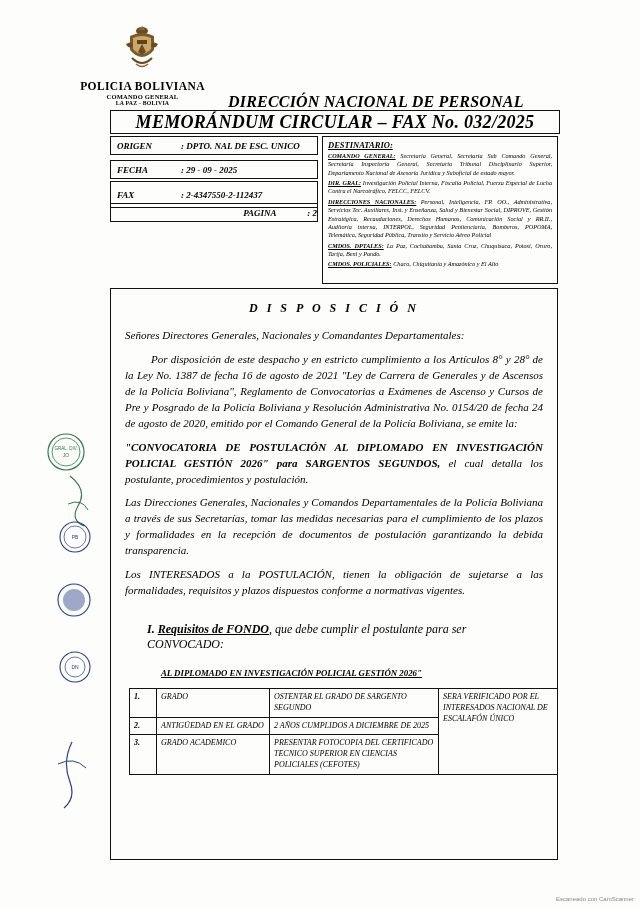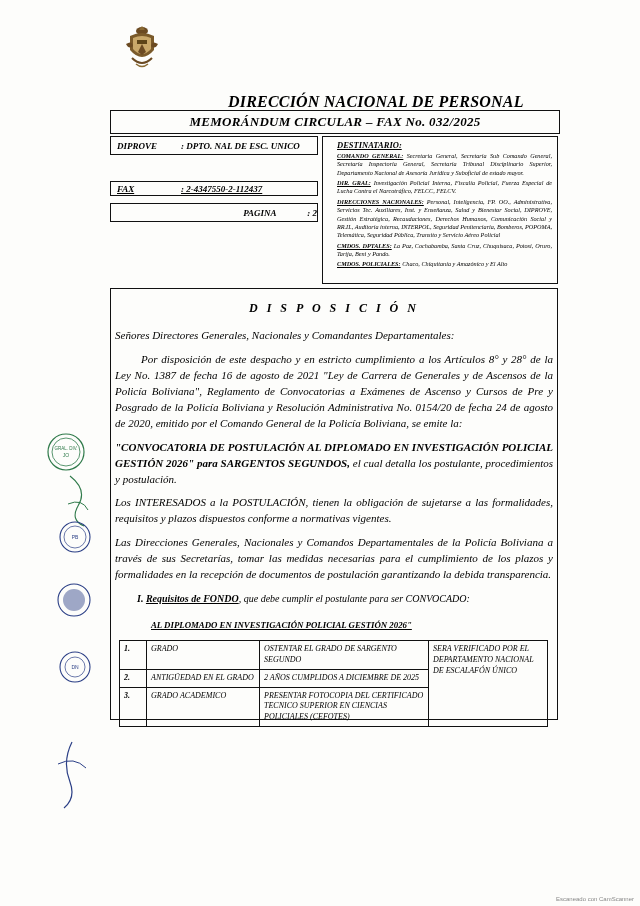--- a/index.html
+++ b/index.html
@@ -25,59 +25,59 @@
   .org .l3{font-size:5.8px;font-weight:bold;letter-spacing:.2px;}
   .dirnac{
     position:absolute;left:228px;top:93px;font-size:16px;font-weight:bold;
     font-style:italic;letter-spacing:.2px;
   }
   
   .memo-box{
     position:absolute;left:110px;top:110px;width:448px;height:22px;
     border:1px solid #111;display:flex;align-items:center;justify-content:center;
   }
-  .memo-box span{font-size:13px;font-style:italic;font-weight:bold;letter-spacing:.3px;}
+  .memo-box span{font-size:18px;font-style:italic;font-weight:bold;letter-spacing:.3px;}
   
   .lbox{
     position:absolute;border:1px solid #111;box-sizing:border-box;
     display:flex;align-items:center;padding-left:6px;
     font-size:9px;font-style:italic;font-weight:bold;
   }
   .lbox .k{min-width:64px;display:inline-block;}
   #origen{left:110px;top:136px;width:208px;height:19px;}
   #fecha {left:110px;top:160px;width:208px;height:19px;}
-  #fax   {left:110px;top:181px;width:208px;height:15px;text-decoration:underline;}
+  #fax   {left:110px;top:181px;width:208px;height:27px;}
   #pagina{left:110px;top:203px;width:208px;height:19px;justify-content:flex-end;}
   
   .dest{
     position:absolute;left:322px;top:136px;width:236px;height:148px;
-    border:1px solid #111;box-sizing:border-box;padding:3px 5px 0 14px;
+    border:1px solid #111;box-sizing:border-box;padding:3px 5px 0 5px;
   }
   .dest .title{font-size:8.5px;font-weight:bold;font-style:italic;text-decoration:underline;}
   .dest p{
     margin:2px 0 0 0;font-size:6.2px;font-style:italic;text-align:justify;
     line-height:1.35;
   }
   .dest p b{font-weight:bold;text-decoration:underline;}
   
   .main{
-    position:absolute;left:110px;top:288px;width:448px;height:432px;
-    border:1px solid #111;box-sizing:border-box;padding:8px 4px;
+    position:absolute;left:110px;top:288px;width:448px;height:572px;
+    border:1px solid #111;box-sizing:border-box;padding:8px 14px;
   }
   .disp{
     text-align:center;font-size:12px;font-weight:bold;font-style:italic;
     letter-spacing:3px;margin:4px 0 12px 0;
   }
   .main p{
     font-size:11px;font-style:italic;text-align:justify;line-height:1.45;
     margin:0 0 8px 0;
   }
   .main p.ind{text-indent:26px;}
   .ulin{text-decoration:underline;}
-  .req{font-size:10px;font-style:italic;margin:10px 0 6px 22px;font-weight:bold;}
+  .req{font-size:12px;font-style:italic;margin:23px 0 6px 22px;font-weight:bold;}
   .req .num{font-style:italic;}
   .titcap{
     font-size:8.8px;font-weight:bold;font-style:italic;text-decoration:underline;
     margin:16px 0 10px 36px;
   }
   
   table.reqs{
     border-collapse:collapse;width:404px;margin-left:4px;table-layout:fixed;
   }
   table.reqs td{
@@ -115,30 +115,39 @@
         <path d="M9 14 Q18 10 27 14 L27 25 Q18 35 9 25 Z" fill="#c9a86a"></path>
         <path d="M13 16 h10 v4 h-10 z" fill="#5d4418"></path>
         <path d="M18 20 l4 8 -4 3 -4 -3 z" fill="#6b4a22"></path>
         <path d="M2 20 q6 -4 7 2 q-4 4 -7 -2 z" fill="#6b4a22"></path>
         <path d="M34 20 q-6 -4 -7 2 q4 4 7 -2 z" fill="#6b4a22"></path>
         <path d="M8 34 q10 10 20 0" stroke="#6b4a22" stroke-width="2" fill="none"></path>
         <path d="M12 40 q6 5 12 0" stroke="#8a6a33" stroke-width="1.5" fill="none"></path>
       </svg>
     </div>
 
+    <div class="org">
+      <div class="l1">POLICIA BOLIVIANA</div>
+      <div class="l2">COMANDO GENERAL</div>
+      <div class="l3">LA PAZ - BOLIVIA</div>
+    </div>
 
     <div class="dirnac">DIRECCIÓN NACIONAL DE PERSONAL</div>
 
     <div class="memo-box">
       <span>MEMORÁNDUM CIRCULAR – FAX No. 032/2025</span>
     </div>
 
     <div class="lbox" id="origen">
-      <span class="k">DIPROVE</span>
+      <span class="k">ORIGEN</span>
       <span>: DPTO. NAL DE ESC. UNICO</span>
+    </div>
+    <div class="lbox" id="fecha">
+      <span class="k">FECHA</span>
+      <span>: 29 - 09 - 2025</span>
     </div>
     <div class="lbox" id="fax">
       <span class="k">FAX</span>
       <span>: 2-4347550-2-112437</span>
     </div>
     <div class="lbox" id="pagina">
       <span class="k">PAGINA</span>
       <span>: 2</span>
     </div>
 
@@ -161,37 +170,37 @@
       </p>
     </div>
 
     <div class="main">
       <div class="disp">D I S P O S I C I Ó N</div>
       <p>Señores Directores Generales, Nacionales y Comandantes Departamentales:</p>
       <p class="ind">Por disposición de este despacho y en estricto cumplimiento a los Artículos 8° y 28° de la Ley No. 1387 de fecha 16 de agosto de 2021 "Ley de Carrera de Generales y de Ascensos de la Policía Boliviana", Reglamento de Convocatorias a Exámenes de Ascenso y Cursos de Pre y Posgrado de la Policía Boliviana y Resolución Administrativa No. 0154/20 de fecha 24 de agosto de 2020, emitido por el Comando General de la Policía Boliviana, se emite la:</p>
       <p>
         <b>"CONVOCATORIA DE POSTULACIÓN AL DIPLOMADO EN INVESTIGACIÓN POLICIAL GESTIÓN 2026" para SARGENTOS SEGUNDOS,</b><span> el cual detalla los postulante, procedimientos y postulación.</span>
       </p>
+      <p>Las Direcciones Generales, Nacionales y Comandos Departamentales de la Policía Boliviana a través de sus Secretarías, tomar las medidas necesarias para el cumplimiento de los plazos y formalidades en la recepción de documentos de postulación garantizando la debida transparencia.</p>
       <p>Los INTERESADOS a la POSTULACIÓN, tienen la obligación de sujetarse a las formalidades, requisitos y plazos dispuestos conforme a normativas vigentes.</p>
-      <p>Las Direcciones Generales, Nacionales y Comandos Departamentales de la Policía Boliviana a través de sus Secretarías, tomar las medidas necesarias para el cumplimiento de los plazos y formalidades en la recepción de documentos de postulación garantizando la debida transparencia.</p>
 
       <div class="req">
         <span class="num">I.</span>
         <span class="ulin">Requisitos de FONDO</span><span style="font-weight:normal">, que debe cumplir el postulante para ser CONVOCADO:</span>
       </div>
 
       <div class="titcap">AL DIPLOMADO EN INVESTIGACIÓN POLICIAL GESTIÓN 2026"</div>
 
       <table class="reqs">
         <tbody>
             <tr>
           <td class="c1">1.</td>
           <td class="c2">GRADO</td>
           <td class="c3">OSTENTAR EL GRADO DE SARGENTO SEGUNDO</td>
-          <td class="c4" rowspan="3">SERA VERIFICADO POR EL DEPARTAMENTO NACIONAL DE ESCALAFÓN ÚNICO</td>
+          <td class="c4" rowspan="3">SERA VERIFICADO POR EL INTERESADOS NACIONAL DE ESCALAFÓN ÚNICO</td>
         </tr>
         <tr>
           <td class="c1">2.</td>
           <td class="c2">ANTIGÜEDAD EN EL GRADO</td>
           <td class="c3">2 AÑOS CUMPLIDOS A DICIEMBRE DE 2025</td>
         </tr>
         <tr>
           <td class="c1">3.</td>
           <td class="c2">GRADO ACADEMICO</td>
           <td class="c3">PRESENTAR FOTOCOPIA DEL CERTIFICADO TECNICO SUPERIOR EN CIENCIAS POLICIALES (CEFOTES)</td>

